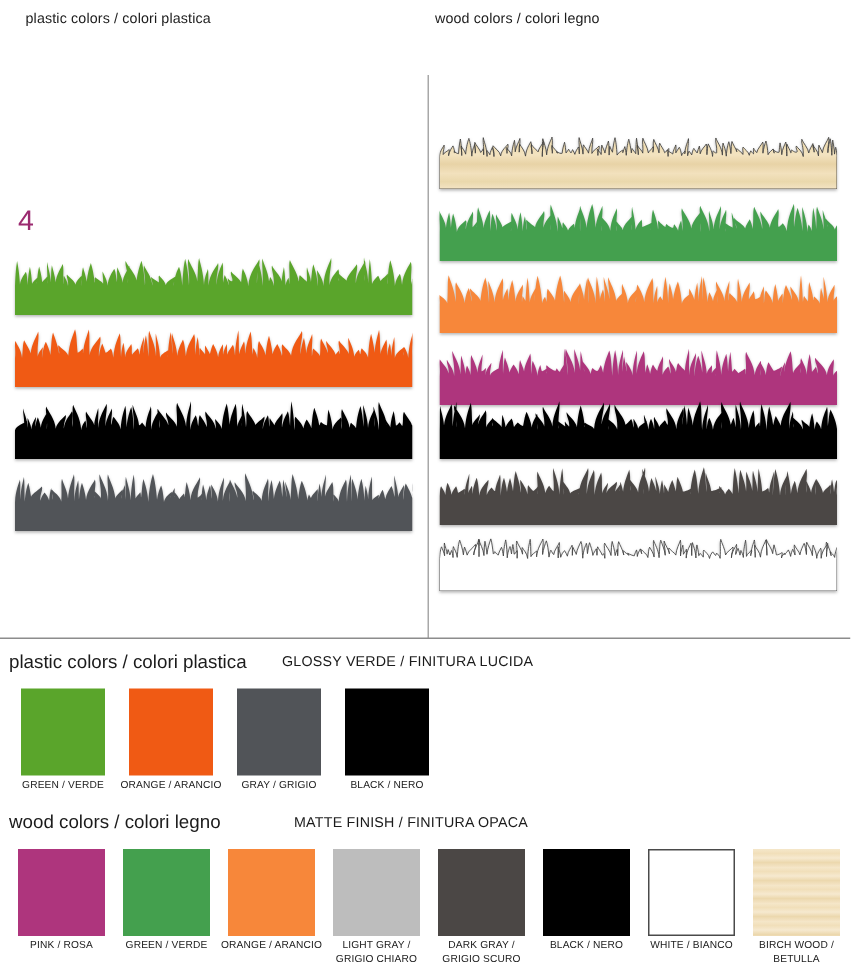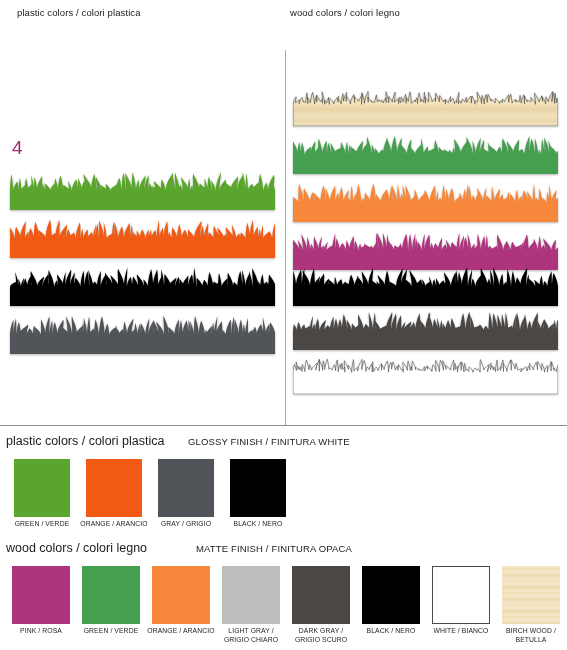--- a/index.html
+++ b/index.html
@@ -235,21 +235,21 @@
         </svg>
       </div>
   </div>
 
   <div id="horizontal-divider"></div>
 </div>
 
 <div class="swatch-section" id="section-plastic">
   <div class="section-header">
     <span class="section-title">plastic colors / colori plastica</span>
-    <span class="section-finish" id="finish-plastic">GLOSSY FINISH / FINITURA WHITE</span>
+    <span class="section-finish" id="finish-plastic">GLOSSY VERDE / FINITURA LUCIDA</span>
   </div>
   <div class="swatch-row" id="row-plastic">
       <div class="swatch-cell">
         <div class="swatch-box" style="background: rgb(90, 165, 43);"></div>
         <div class="swatch-label">GREEN / VERDE</div>
       </div>
       <div class="swatch-cell">
         <div class="swatch-box" style="background: rgb(240, 90, 20);"></div>
         <div class="swatch-label">ORANGE / ARANCIO</div>
       </div>

